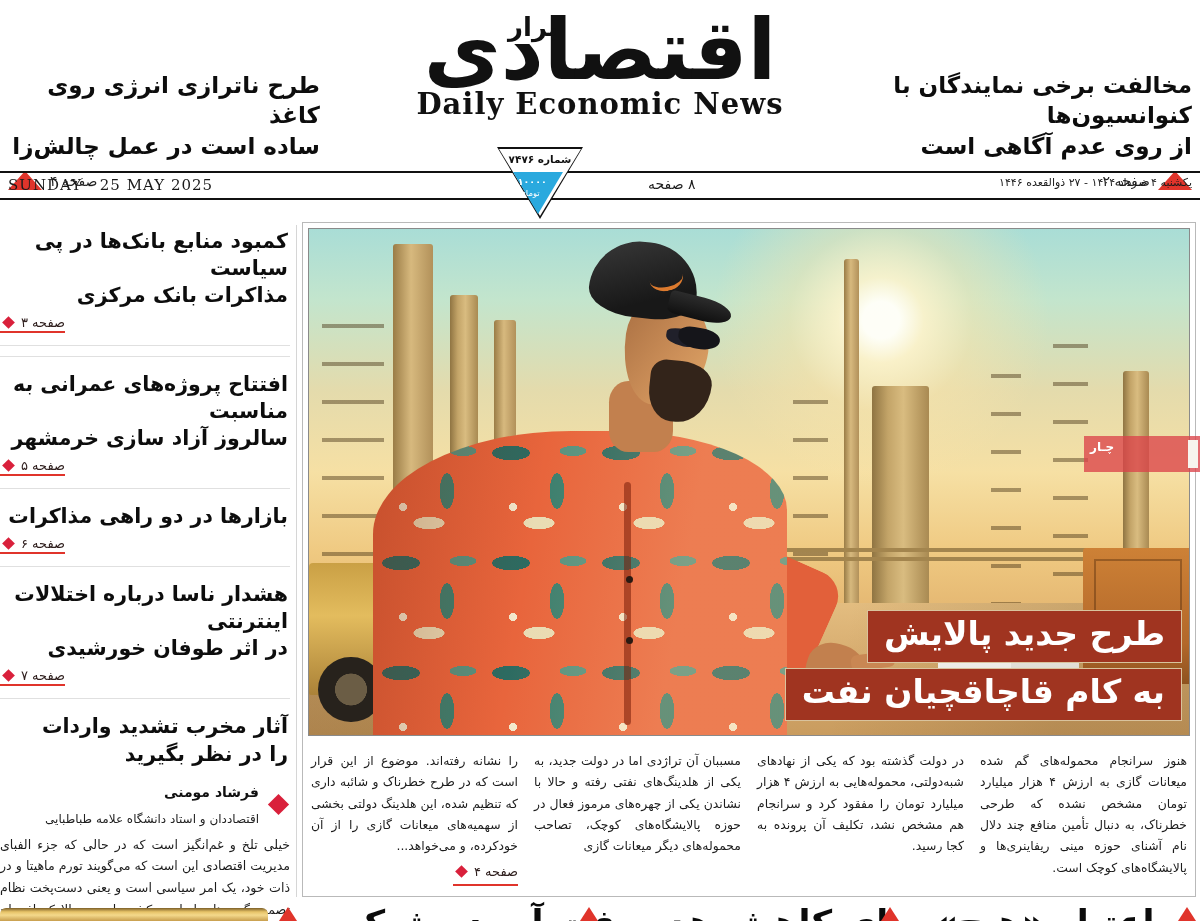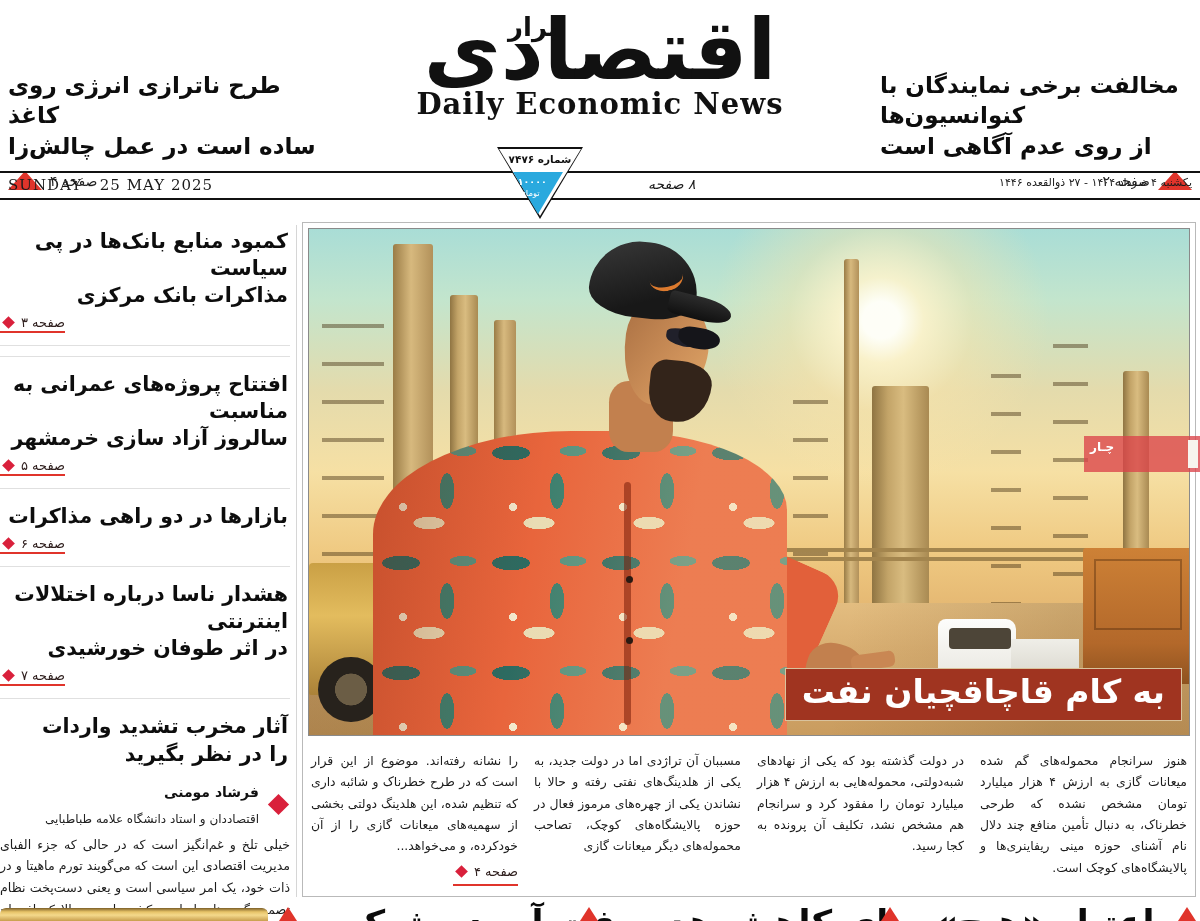--- a/index.html
+++ b/index.html
@@ -1,21 +1,21 @@
 <!DOCTYPE html>
 <html lang="fa"><head>
 <meta charset="utf-8">
 <style>
   html,body{margin:0;padding:0;background:#e8e8e8;}
   .page{position:relative;width:1200px;height:921px;background:#ffffff;margin:0 auto;
         font-family:"DejaVu Sans",sans-serif;overflow:hidden;color:#111;}
   .rtl{direction:rtl;}
   
   .story-top{position:absolute;top:70px;width:312px;}
-  .story-top .t{font-weight:bold;font-size:23px;line-height:1.32;white-space:pre-line;text-align:left;color:#0d0d0d;}
+  .story-top .t{font-weight:bold;font-size:23px;line-height:1.32;white-space:pre-line;text-align:right;color:#0d0d0d;}
   .story-left{left:8px;}
   .story-right{right:8px;}
   .pageline{display:flex;align-items:center;gap:8px;margin-top:10px;font-size:14px;color:#222;}
   .tri{width:0;height:0;border-left:17px solid transparent;border-right:17px solid transparent;border-bottom:19px solid #e0342b;}
   .story-right .pageline{justify-content:flex-end;}
   
   .logo{position:absolute;left:50%;top:2px;transform:translateX(-50%);width:420px;text-align:center;}
   .logo-fa{position:relative;font-weight:bold;font-size:84px;line-height:1.15;letter-spacing:-2px;}
   .logo-abrar{position:absolute;top:10px;left:118px;font-size:26px;font-weight:bold;letter-spacing:0;}
   .logo-en{font-family:"DejaVu Serif",serif;font-weight:bold;font-size:29px;margin-top:-12px;letter-spacing:1px;}
@@ -23,21 +23,21 @@
   .emblem{position:absolute;left:497px;top:147px;width:86px;height:72px;z-index:6;}
   .tri-outer{position:absolute;inset:0;background:#111;clip-path:polygon(0 0,100% 0,50% 100%);}
   .tri-inner{position:absolute;left:2px;top:2px;width:82px;height:67px;background:#fff;clip-path:polygon(0 0,100% 0,50% 100%);}
   .tri-blue{position:absolute;left:16px;top:25px;width:50px;height:42px;background:#2aa9de;clip-path:polygon(0 0,100% 0,50% 100%);}
   .emblem .issue{position:absolute;top:6px;left:0;width:100%;text-align:center;font-size:10.5px;font-weight:bold;direction:rtl;}
   .emblem .price1{position:absolute;top:29px;left:0;width:82%;text-align:center;font-size:9.5px;font-weight:bold;color:#fff;direction:rtl;}
   .emblem .price2{position:absolute;top:41px;left:0;width:76%;text-align:center;font-size:8.5px;color:#fff;direction:rtl;}
   
   .dateline{position:absolute;left:0;top:171px;width:1200px;height:25px;border-top:2px solid #111;border-bottom:2px solid #111;}
   .dl-sun{position:absolute;left:8px;top:3px;font-family:"DejaVu Serif",serif;font-size:15px;letter-spacing:1px;color:#1a1a1a;}
-  .dl-pages{position:absolute;left:648px;top:3px;font-size:14px;direction:rtl;color:#1a1a1a;font-style:italic;}
+  .dl-pages{position:absolute;left:648px;top:3px;font-size:14px;direction:rtl;color:#1a1a1a;}
   .dl-fa{position:absolute;right:8px;top:3px;font-size:11px;direction:rtl;letter-spacing:.5px;color:#1a1a1a;}
   
   .vdivider{position:absolute;left:296px;top:225px;width:1px;height:672px;background:#d6d6d6;}
   .sidebar{position:absolute;left:0;top:222px;width:290px;}
   .sb-item{padding:6px 2px 2px 0;}
   .sb-title{font-weight:bold;font-size:20.5px;line-height:1.32;text-align:right;direction:rtl;white-space:pre-line;color:#0d0d0d;}
   .pmarker{display:flex;direction:rtl;align-items:center;margin-top:6px;border-bottom:2px solid #e0342b;width:max-content;padding-bottom:1px;}
   .pmarker .lbl{font-size:13px;color:#30201f;padding-left:4px;}
   .diamond{width:9px;height:9px;background:#d9203b;transform:rotate(45deg);margin:0 4px;flex:0 0 aupx;}
   .sb-sep{height:1px;background:#e0e0e0;margin:10px 0 8px;}
@@ -278,20 +278,21 @@
             <div class="cap-logo"></div>
           </div>
         </div>
 
         <div class="ribbon">
           <span class="rb-txt">چـار</span>
           <span class="rb-notch"></span>
         </div>
 
         <div class="overlay">
+          <span class="ov-line"><span class="ov-box">طرح جدید پالایش</span></span>
           <span class="ov-line"><span class="ov-box">به کام قاچاقچیان نفت</span></span>
         </div>
       </div>
 
       <div class="article">
         <div class="col">هنوز سرانجام محموله‌های گم شده میعانات گازی به ارزش ۴ هزار میلیارد تومان مشخص نشده که طرحی خطرناک، به دنبال تأمین منافع چند دلال نام آشنای حوزه مینی ریفاینری‌ها و پالایشگاه‌های کوچک است.</div>
         <div class="col">در دولت گذشته بود که یکی از نهادهای شبه‌دولتی، محموله‌هایی به ارزش ۴ هزار میلیارد تومان را مفقود کرد و سرانجام هم مشخص نشد، تکلیف آن پرونده به کجا رسید.</div>
         <div class="col">مسببان آن تراژدی اما در دولت جدید، به یکی از هلدینگ‌های نفتی رفته و حالا با نشاندن یکی از چهره‌های مرموز فعال در حوزه پالایشگاه‌های کوچک، تصاحب محموله‌های دیگر میعانات گازی</div>
         <div class="col">
           <span>را نشانه رفته‌اند. موضوع از این قرار است که در طرح خطرناک و شائبه داری که تنظیم شده، این هلدینگ دولتی بخشی از سهمیه‌های میعانات گازی را از آن خودکرده، و می‌خواهد...</span>

